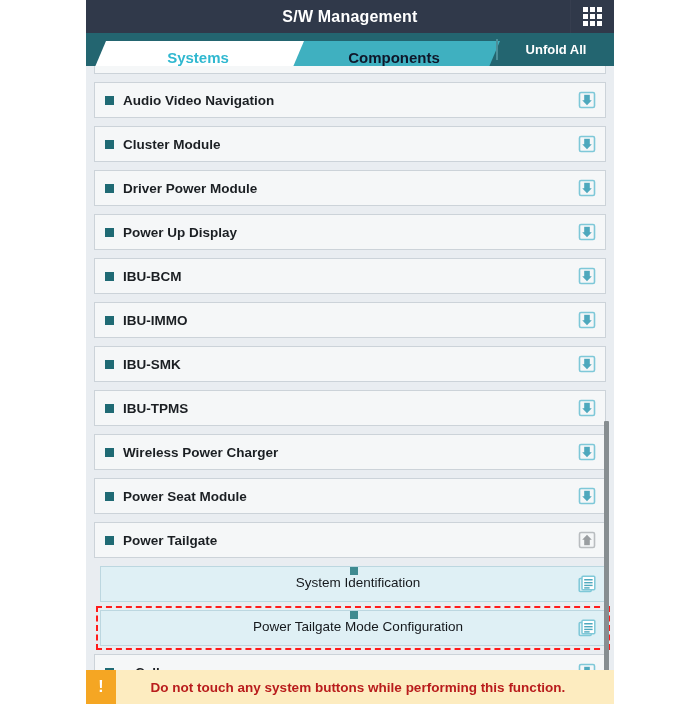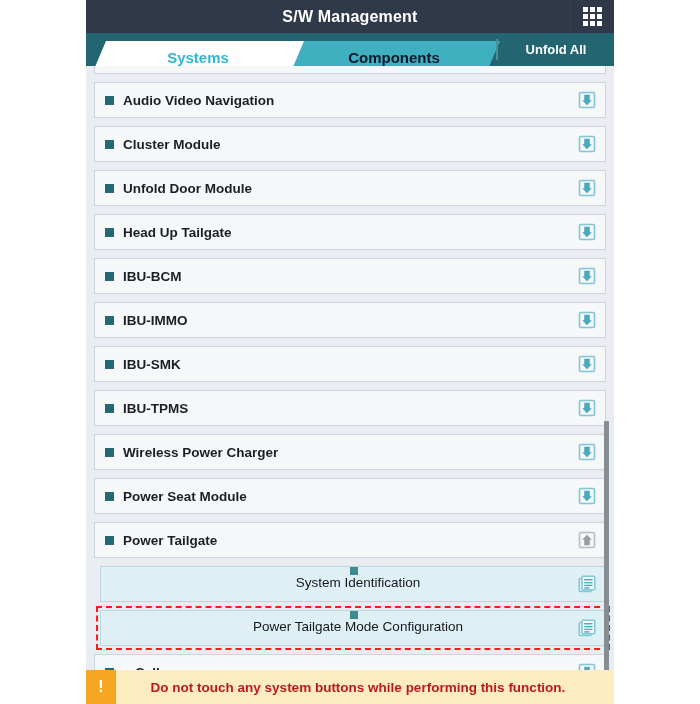--- a/index.html
+++ b/index.html
@@ -271,32 +271,32 @@
           <span class="action">
             <svg class="ico" viewBox="0 0 20 20">
               <rect x="2.5" y="2.5" width="15" height="15" rx="1.5" fill="none" stroke="#7ec8d8" stroke-width="1.6"></rect>
               <rect x="7.2" y="4.8" width="5.6" height="6.2" fill="#4ea8bd"></rect>
               <path d="M5.2 10.2 L10 15.2 L14.8 10.2 Z" fill="#4ea8bd"></path>
             </svg>
           </span>
         </div>
         <div class="row">
           <span class="bullet"></span>
-          <span class="label">Unfold Door Module</span>
-          <span class="action">
-            <svg class="ico" viewBox="0 0 20 20">
-              <rect x="2.5" y="2.5" width="15" height="15" rx="1.5" fill="none" stroke="#7ec8d8" stroke-width="1.6"></rect>
-              <rect x="7.2" y="4.8" width="5.6" height="6.2" fill="#4ea8bd"></rect>
-              <path d="M5.2 10.2 L10 15.2 L14.8 10.2 Z" fill="#4ea8bd"></path>
-            </svg>
-          </span>
-        </div>
-        <div class="row">
-          <span class="bullet"></span>
-          <span class="label">Head Up Tailgate</span>
+          <span class="label">Driver Power Module</span>
+          <span class="action">
+            <svg class="ico" viewBox="0 0 20 20">
+              <rect x="2.5" y="2.5" width="15" height="15" rx="1.5" fill="none" stroke="#7ec8d8" stroke-width="1.6"></rect>
+              <rect x="7.2" y="4.8" width="5.6" height="6.2" fill="#4ea8bd"></rect>
+              <path d="M5.2 10.2 L10 15.2 L14.8 10.2 Z" fill="#4ea8bd"></path>
+            </svg>
+          </span>
+        </div>
+        <div class="row">
+          <span class="bullet"></span>
+          <span class="label">Power Up Display</span>
           <span class="action">
             <svg class="ico" viewBox="0 0 20 20">
               <rect x="2.5" y="2.5" width="15" height="15" rx="1.5" fill="none" stroke="#7ec8d8" stroke-width="1.6"></rect>
               <rect x="7.2" y="4.8" width="5.6" height="6.2" fill="#4ea8bd"></rect>
               <path d="M5.2 10.2 L10 15.2 L14.8 10.2 Z" fill="#4ea8bd"></path>
             </svg>
           </span>
         </div>
         <div class="row">
           <span class="bullet"></span>

